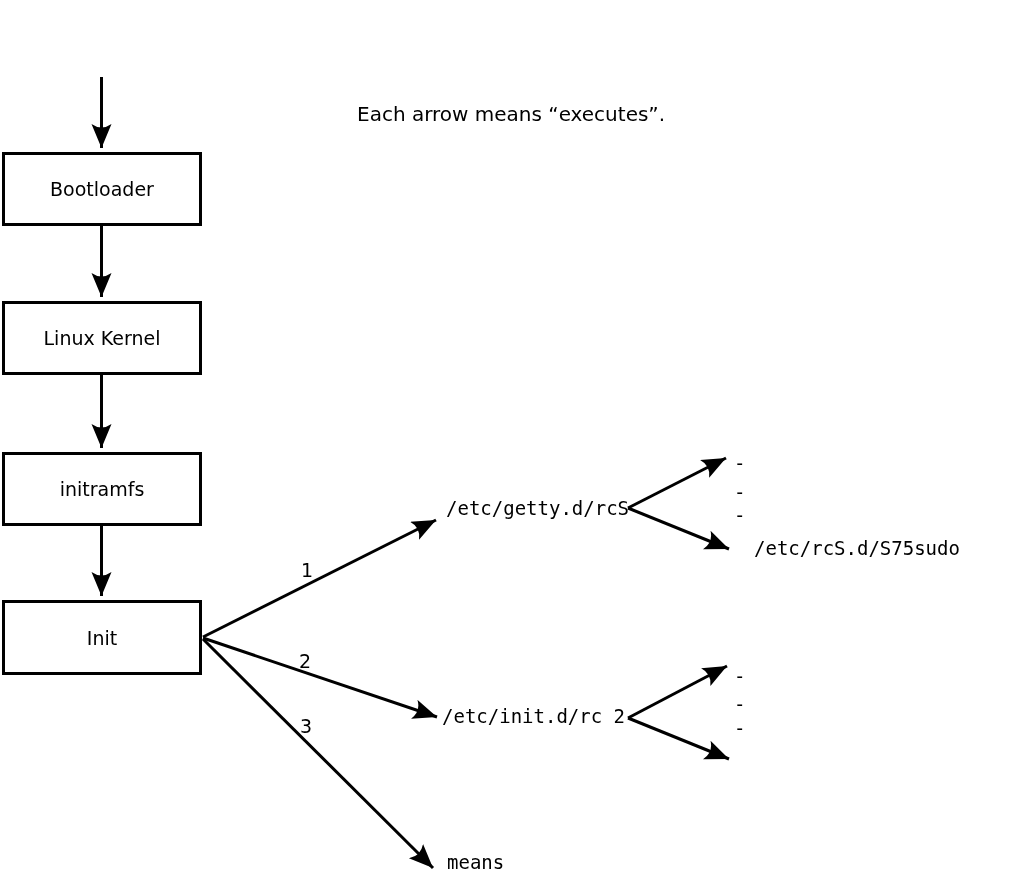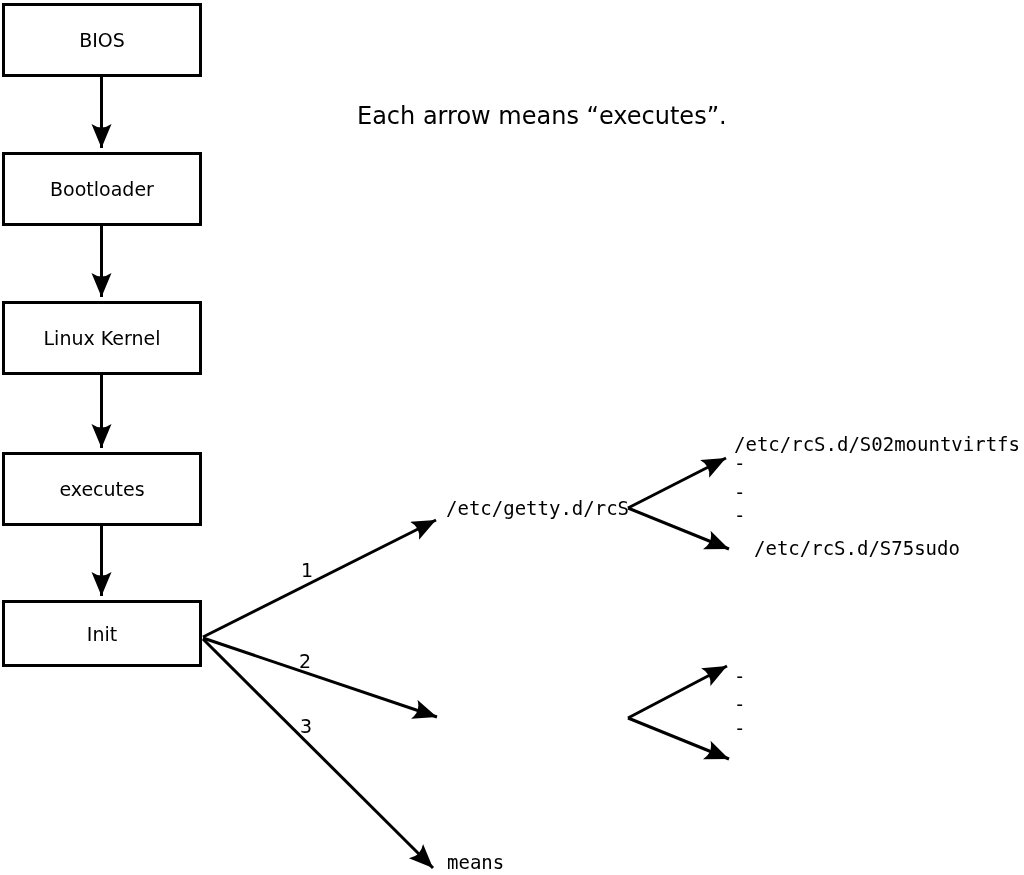--- a/index.html
+++ b/index.html
@@ -25,21 +25,21 @@
     box-sizing: border-box;
     border: 3px solid #000000;
     background: #ffffff;
     display: flex;
     align-items: center;
     justify-content: center;
     font-size: 19px;
   }
   .legend {
     position: absolute;
-    font-size: 24px;
+    font-size: 20px;
     white-space: nowrap;
   }
   .branch-num {
     position: absolute;
     width: 22px;
     text-align: center;
     font-size: 19px;
   }
   .mono {
     position: absolute;
@@ -70,46 +70,43 @@
     <line x1="203" y1="638" x2="437" y2="717" stroke="#000" stroke-width="3" marker-end="url(#ah)"></line>
     <line x1="203" y1="639" x2="433" y2="868" stroke="#000" stroke-width="3" marker-end="url(#ah)"></line>
 
     <line x1="628" y1="508" x2="726" y2="458" stroke="#000" stroke-width="3" marker-end="url(#ah)"></line>
     <line x1="628" y1="508" x2="729" y2="549" stroke="#000" stroke-width="3" marker-end="url(#ah)"></line>
 
     <line x1="628" y1="718" x2="727" y2="666" stroke="#000" stroke-width="3" marker-end="url(#ah)"></line>
     <line x1="628" y1="718" x2="729" y2="759" stroke="#000" stroke-width="3" marker-end="url(#ah)"></line>
   </svg>
 
-  <div class="node-box" style="top:3px">
-    <span>BIOS</span>
-  </div>
   <div class="node-box" style="top:152px">
     <span>Bootloader</span>
   </div>
   <div class="node-box" style="top:301px">
     <span>Linux Kernel</span>
   </div>
   <div class="node-box" style="top:452px">
-    <span>executes</span>
+    <span>initramfs</span>
   </div>
-  <div class="node-box" style="top:600px;height:67px">
+  <div class="node-box" style="top:600px;height:75px">
     <span>Init</span>
   </div>
 
   <div class="legend" style="left:357px;top:102px">Each arrow means “executes”.</div>
 
   <div class="branch-num" style="left:296px;top:559px">1</div>
   <div class="branch-num" style="left:294px;top:650px">2</div>
   <div class="branch-num" style="left:295px;top:715px">3</div>
 
   <div class="mono" style="left:446px;top:496px">/etc/getty.d/rcS</div>
+  <div class="mono" style="left:442px;top:704px">/etc/init.d/rc 2</div>
   <div class="mono" style="left:447px;top:850px">means</div>
 
-  <div class="mono" style="left:734px;top:432px">/etc/rcS.d/S02mountvirtfs</div>
   <div class="mono" style="left:734px;top:451px">-</div>
   <div class="mono" style="left:734px;top:480px">-</div>
   <div class="mono" style="left:734px;top:503px">-</div>
   <div class="mono" style="left:754px;top:536px">/etc/rcS.d/S75sudo</div>
 
   <div class="mono" style="left:734px;top:664px">-</div>
   <div class="mono" style="left:734px;top:692px">-</div>
   <div class="mono" style="left:734px;top:716px">-</div>
 
 </div>

